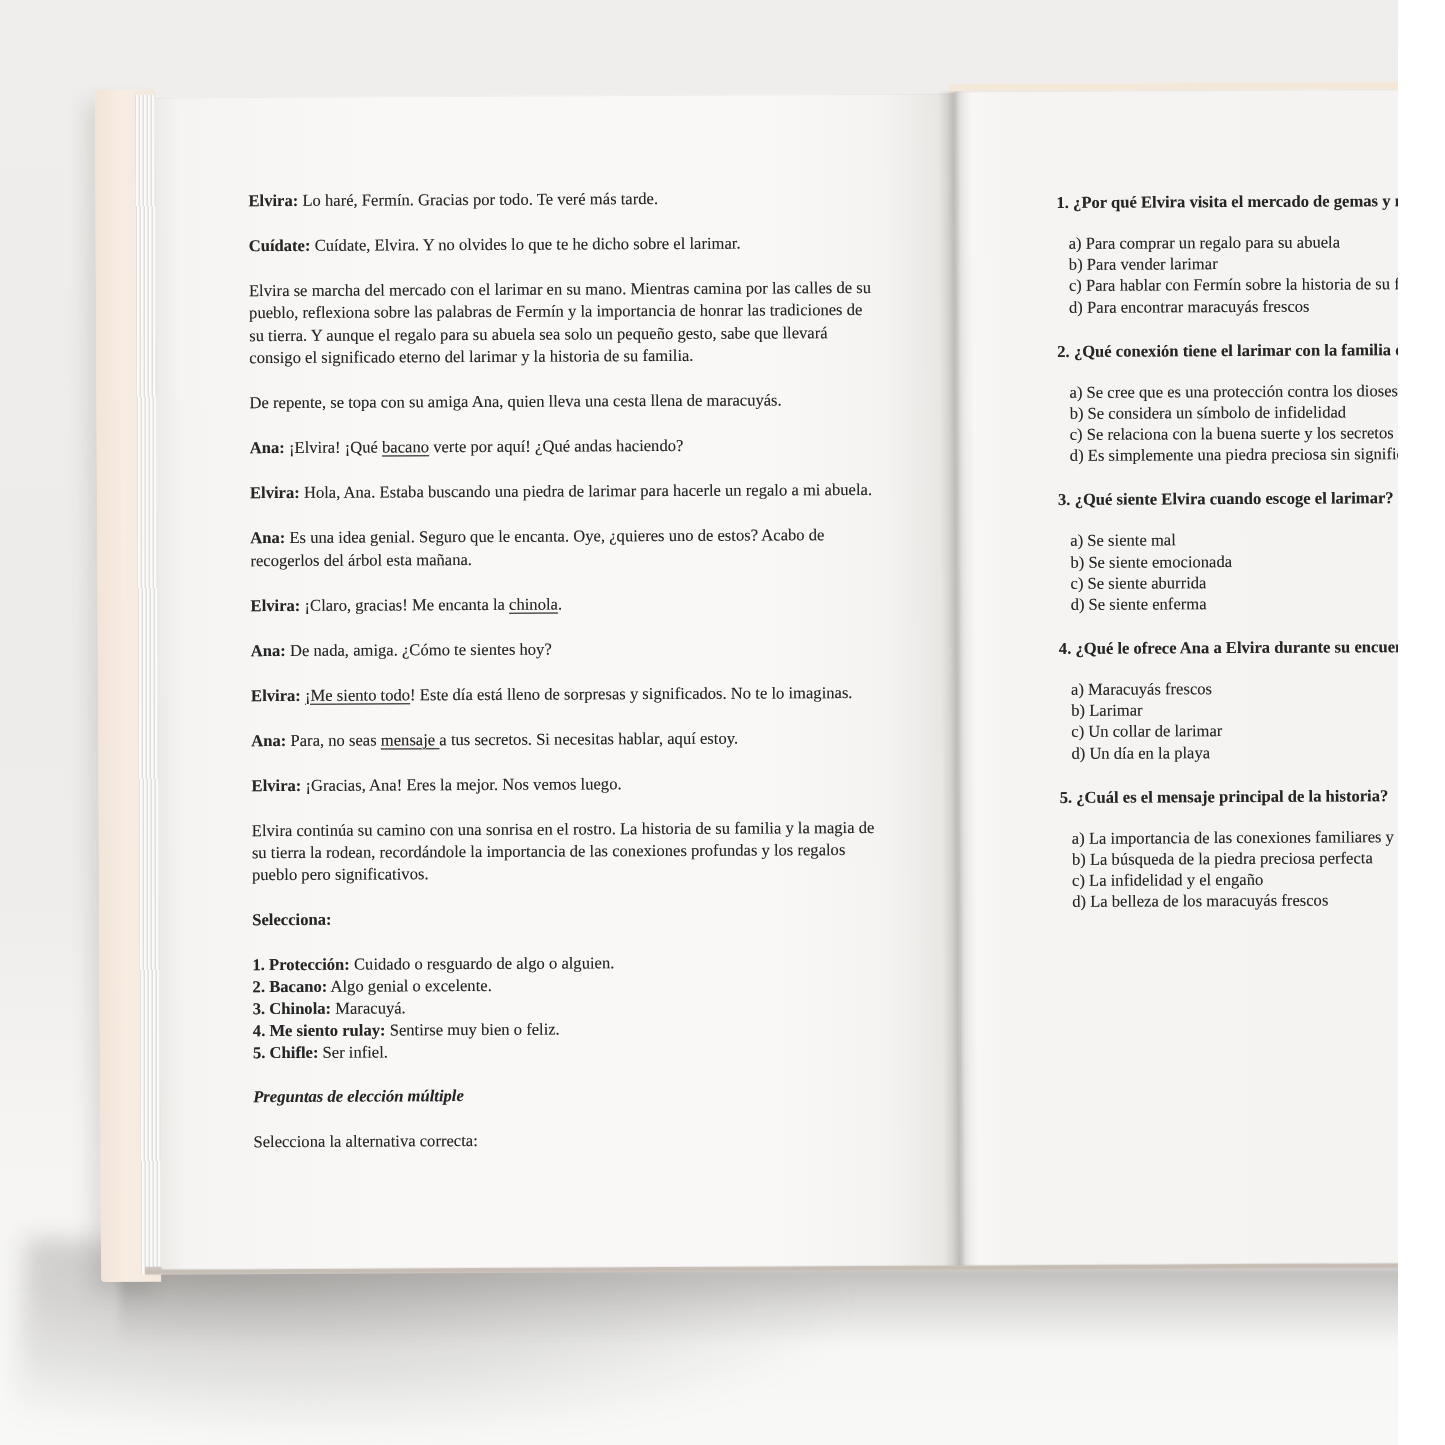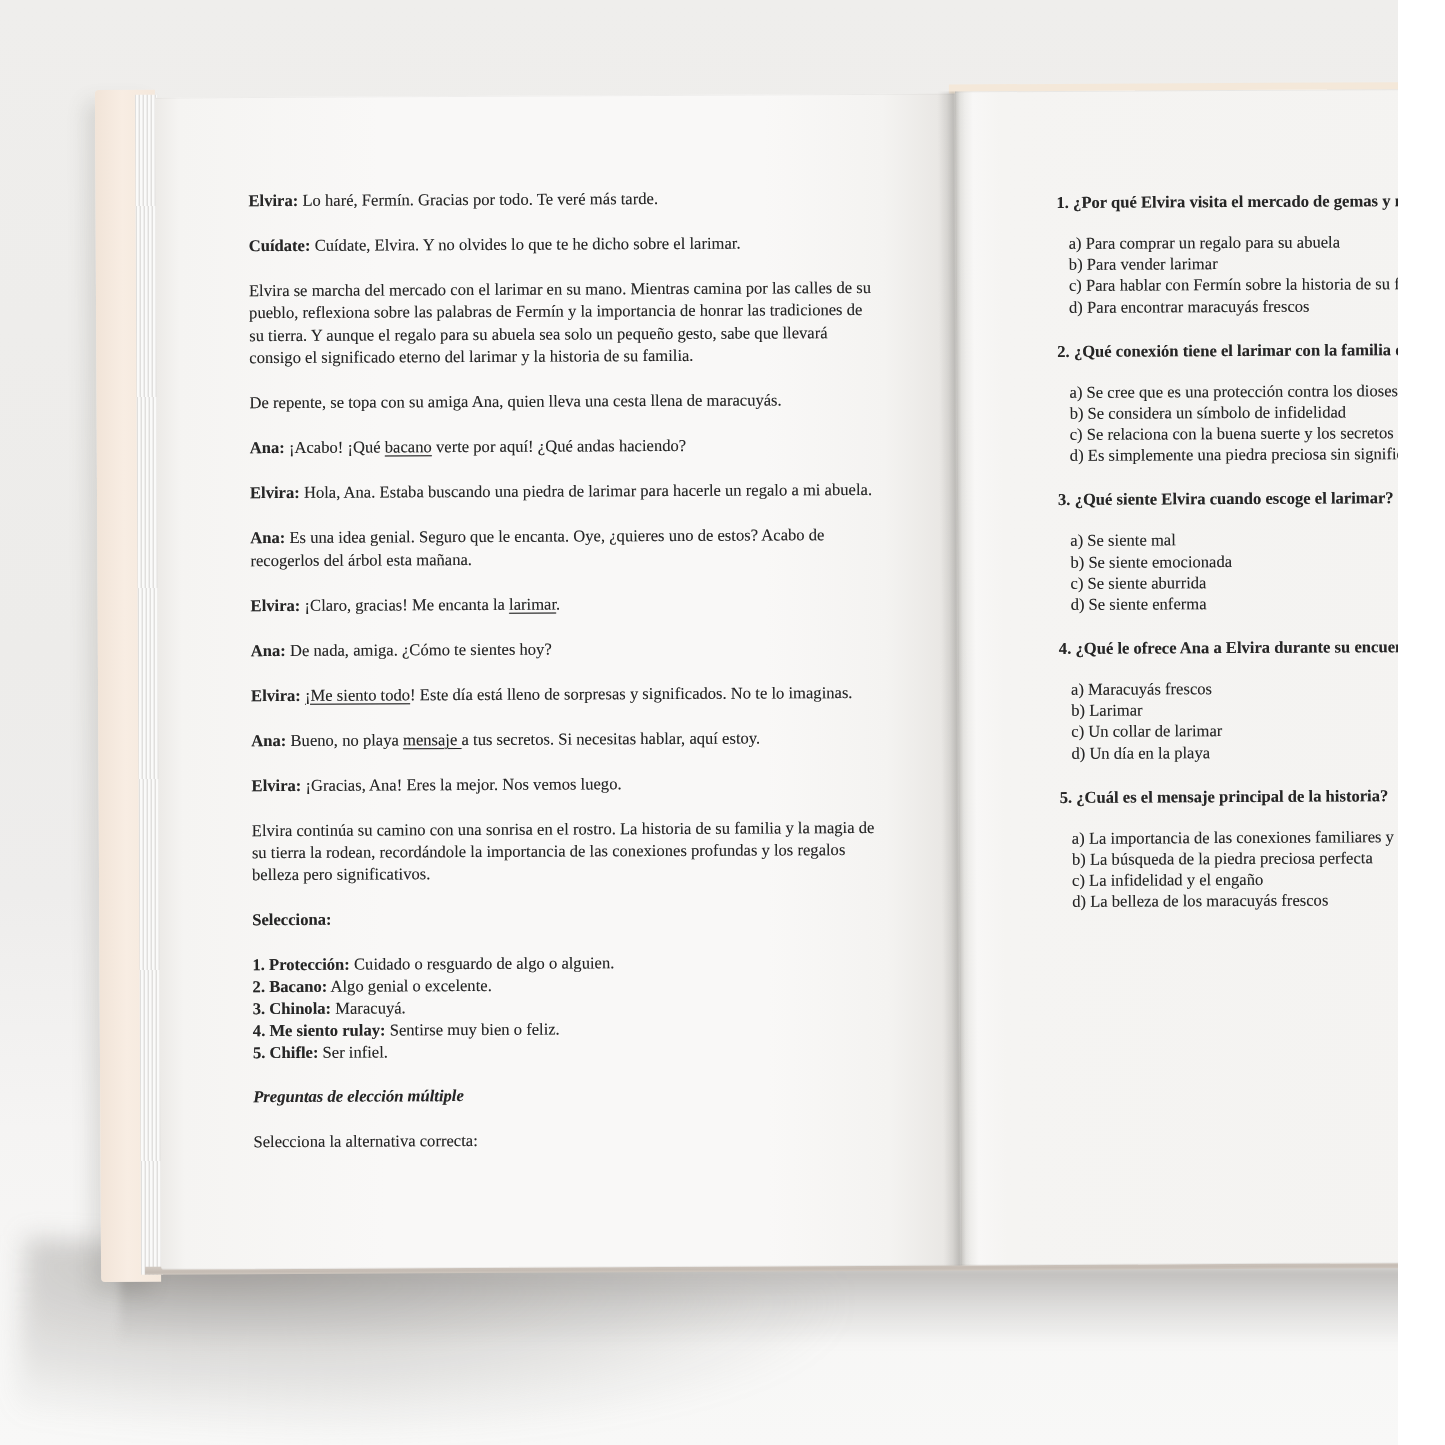--- a/index.html
+++ b/index.html
@@ -73,29 +73,29 @@
     <div class="bottom-edge"></div>
     <div class="back-top"></div>
     <div class="page page-left"></div>
     <div class="page page-right"></div>
     <div class="crease"></div>
     <div class="text-col left-text">
         <div class="block para"><span class="b">Elvira:</span><span> Lo haré, Fermín. Gracias por todo. Te veré más tarde.</span></div>
         <div class="block para"><span class="b">Cuídate:</span><span> Cuídate, Elvira. Y no olvides lo que te he dicho sobre el larimar.</span></div>
         <div class="block para"><span>Elvira se marcha del mercado con el larimar en su mano. Mientras camina por las calles de su</span><br><span>pueblo, reflexiona sobre las palabras de Fermín y la importancia de honrar las tradiciones de</span><br><span>su tierra. Y aunque el regalo para su abuela sea solo un pequeño gesto, sabe que llevará</span><br><span>consigo el significado eterno del larimar y la historia de su familia.</span></div>
         <div class="block para"><span>De repente, se topa con su amiga Ana, quien lleva una cesta llena de maracuyás.</span></div>
-        <div class="block para"><span class="b">Ana:</span><span> ¡Acabo! ¡Qué </span><span class="u">bacano</span><span> verte por aquí! ¿Qué andas haciendo?</span></div>
+        <div class="block para"><span class="b">Ana:</span><span> ¡Elvira! ¡Qué </span><span class="u">bacano</span><span> verte por aquí! ¿Qué andas haciendo?</span></div>
         <div class="block para"><span class="b">Elvira:</span><span> Hola, Ana. Estaba buscando una piedra de larimar para hacerle un regalo a mi abuela.</span></div>
         <div class="block para"><span class="b">Ana:</span><span> Es una idea genial. Seguro que le encanta. Oye, ¿quieres uno de estos? Acabo de</span><br><span>recogerlos del árbol esta mañana.</span></div>
-        <div class="block para"><span class="b">Elvira:</span><span> ¡Claro, gracias! Me encanta la </span><span class="u">larimar</span><span>.</span></div>
+        <div class="block para"><span class="b">Elvira:</span><span> ¡Claro, gracias! Me encanta la </span><span class="u">chinola</span><span>.</span></div>
         <div class="block para"><span class="b">Ana:</span><span> De nada, amiga. ¿Cómo te sientes hoy?</span></div>
         <div class="block para"><span class="b">Elvira:</span><span> </span><span class="u">¡Me siento todo</span><span>! Este día está lleno de sorpresas y significados. No te lo imaginas.</span></div>
-        <div class="block para"><span class="b">Ana:</span><span> Bueno, no playa </span><span class="u">mensaje </span><span>a tus secretos. Si necesitas hablar, aquí estoy.</span></div>
+        <div class="block para"><span class="b">Ana:</span><span> Para, no seas </span><span class="u">mensaje </span><span>a tus secretos. Si necesitas hablar, aquí estoy.</span></div>
         <div class="block para"><span class="b">Elvira:</span><span> ¡Gracias, Ana! Eres la mejor. Nos vemos luego.</span></div>
-        <div class="block para"><span>Elvira continúa su camino con una sonrisa en el rostro. La historia de su familia y la magia de</span><br><span>su tierra la rodean, recordándole la importancia de las conexiones profundas y los regalos</span><br><span>belleza pero significativos.</span></div>
+        <div class="block para"><span>Elvira continúa su camino con una sonrisa en el rostro. La historia de su familia y la magia de</span><br><span>su tierra la rodean, recordándole la importancia de las conexiones profundas y los regalos</span><br><span>pueblo pero significativos.</span></div>
         <div class="block para"><span class="b">Selecciona:</span></div>
         <div class="block list"><span class="b">1. Protección:</span><span> Cuidado o resguardo de algo o alguien.</span><br><span class="b">2. Bacano:</span><span> Algo genial o excelente.</span><br><span class="b">3. Chinola:</span><span> Maracuyá.</span><br><span class="b">4. Me siento rulay:</span><span> Sentirse muy bien o feliz.</span><br><span class="b">5. Chifle:</span><span> Ser infiel.</span></div>
         <div class="block para"><span class="b i">Preguntas de elección múltiple</span></div>
         <div class="block para"><span>Selecciona la alternativa correcta:</span></div>
       </div>
     <div class="text-col right-text">
         <div class="question">
           <div class="q-head">1. ¿Por qué Elvira visita el mercado de gemas y minerales?</div>
           <div class="q-opt">a) Para comprar un regalo para su abuela</div>
           <div class="q-opt">b) Para vender larimar</div>

